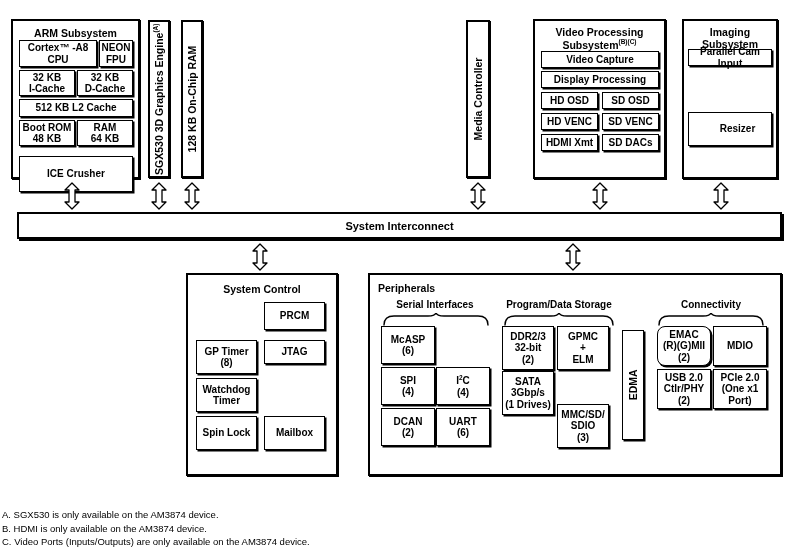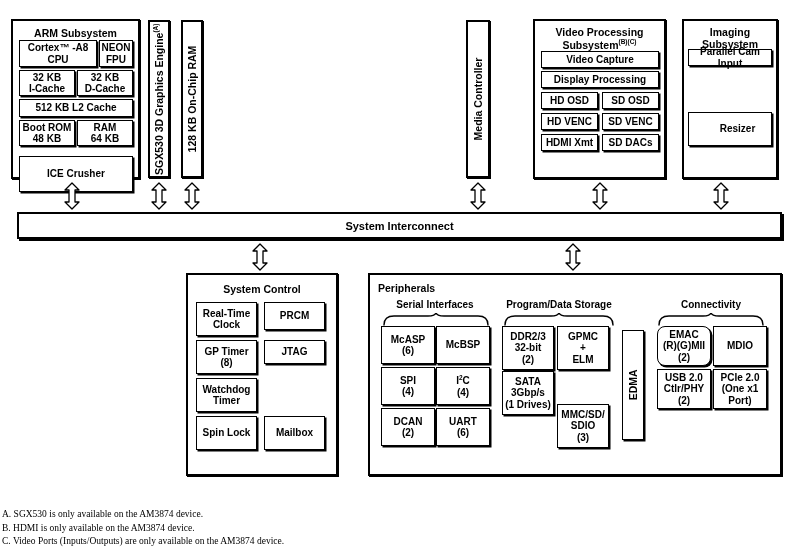--- a/index.html
+++ b/index.html
@@ -56,21 +56,21 @@
   
   .grplabel{
     position:absolute;text-align:center;font-weight:bold;font-size:10px;
   }
   .brace{position:absolute;}
   .brace svg{display:block;}
 
   
   .notes{
     position:absolute;left:2px;font-size:9.5px;line-height:13.5px;
-    font-weight:normal;color:#000;font-family:Liberation Serif, serif;
+    font-weight:normal;color:#000;
   }
   .notes div{white-space:nowrap;}
 </style>
 </head>
 <body>
 
 <div id="canvas">
 
   <div class="abs outer" style="left:11px;top:19px;width:129px;height:160px;">
     <div class="hdr" style="top:6px;">ARM Subsystem</div>
@@ -216,26 +216,20 @@
   </div>
   <div class="abs arrow" style="left:564px;top:243px;">
     <svg width="18" height="28" viewBox="0 0 18 28">
       <polygon points="9,1 16,8 12,8 12,20 16,20 9,27 2,20 6,20 6,8 2,8" fill="#fff" stroke="#000" stroke-width="1.3" stroke-linejoin="round"></polygon>
     </svg>
   </div>
 
   <div class="abs outer" style="left:186px;top:273px;width:152px;height:203px;">
     <div class="hdr" style="top:8px;">System Control</div>
   </div>
-  <div class="abs leaf" style="left:196px;top:302px;width:61px;height:34px;">
-    <span>
-      <span>Real-Time</span><br>
-      <span>Clock</span>
-    </span>
-  </div>
   <div class="abs leaf" style="left:264px;top:302px;width:61px;height:28px;">
     <span>PRCM</span>
   </div>
   <div class="abs leaf" style="left:196px;top:340px;width:61px;height:34px;">
     <span>
       <span>GP Timer</span><br>
       <span>(8)</span>
     </span>
   </div>
   <div class="abs leaf" style="left:264px;top:340px;width:61px;height:24px;">
@@ -278,23 +272,20 @@
       <path d="M2,12 Q2,3 12,3 L46,3 Q54,3 54,-1 Q54,3 62,3 L96,3 Q106,3 106,12" fill="none" stroke="#000" stroke-width="1.4" stroke-linecap="round"></path>
     </svg>
   </div>
 
   <div class="abs leaf" style="left:381px;top:326px;width:54px;height:38px;">
     <span>
       <span>McASP</span><br>
       <span>(6)</span>
     </span>
   </div>
-  <div class="abs leaf" style="left:436px;top:326px;width:54px;height:38px;">
-    <span>McBSP</span>
-  </div>
   <div class="abs leaf" style="left:381px;top:367px;width:54px;height:38px;">
     <span>
       <span>SPI</span><br>
       <span>(4)</span>
     </span>
   </div>
   <div class="abs leaf" style="left:436px;top:367px;width:54px;height:38px;">
     <span>
       <span>I<span class="sup">2</span>C</span><br>
       <span>(4)</span>

